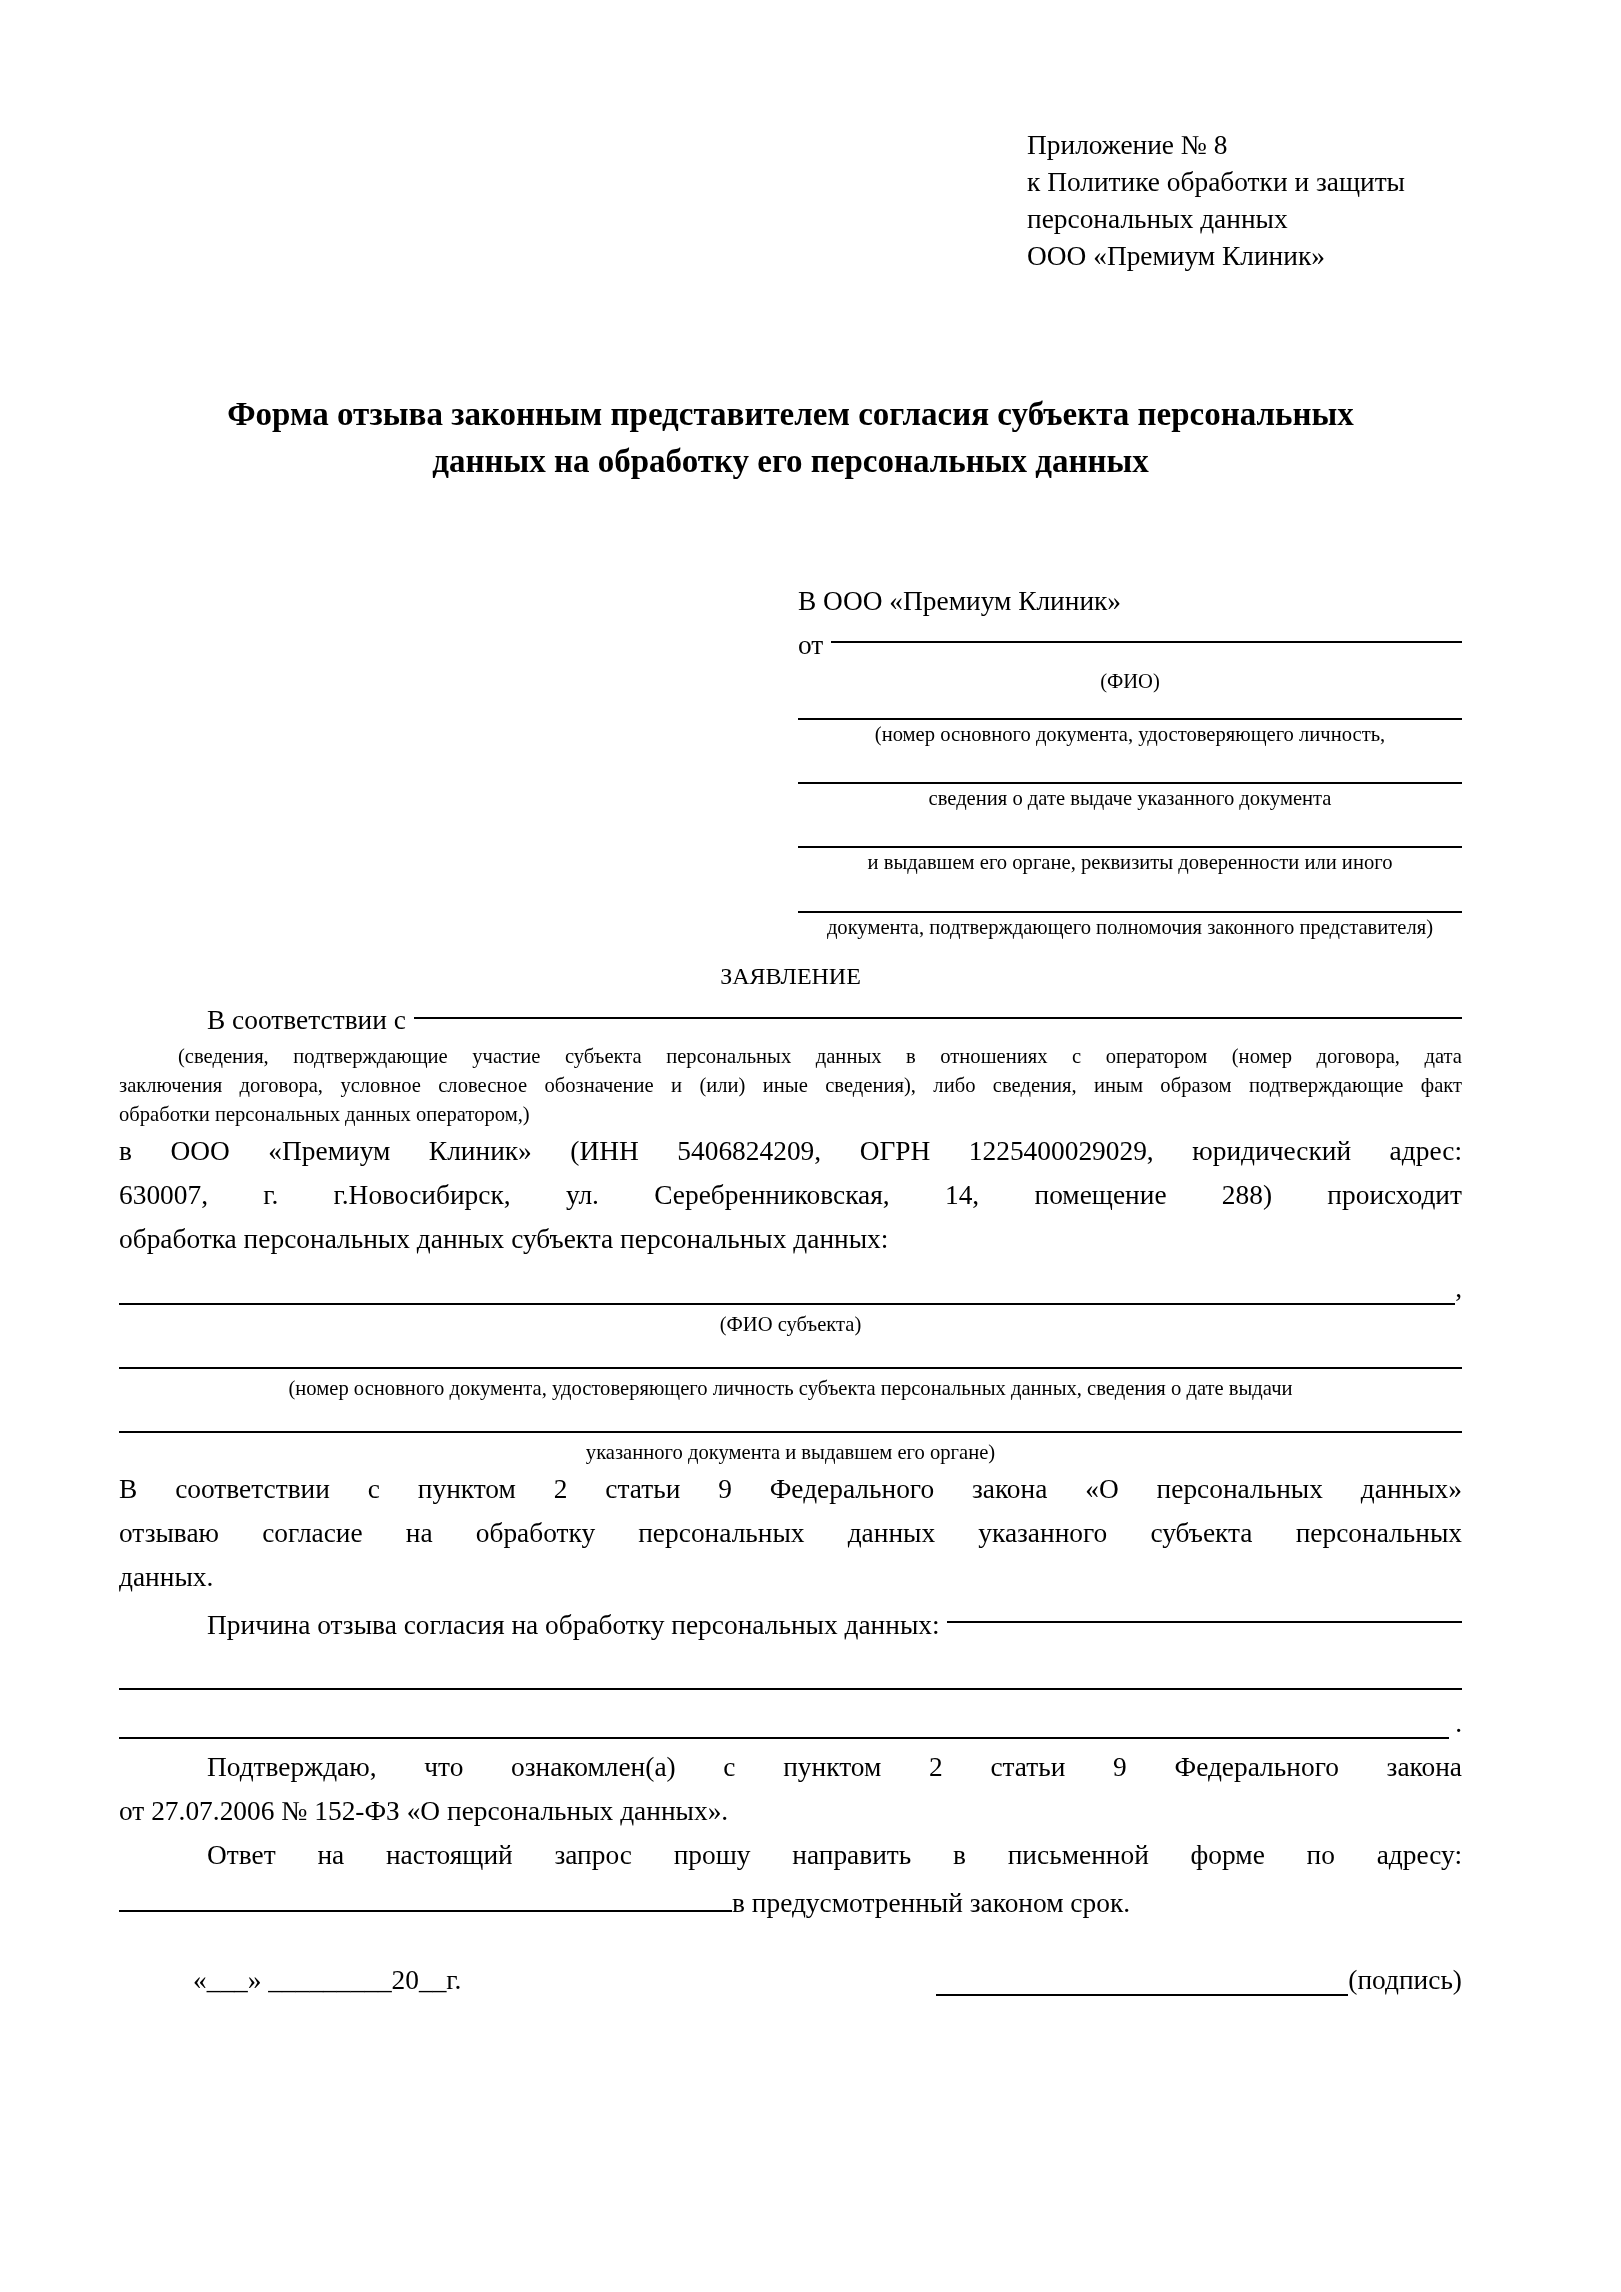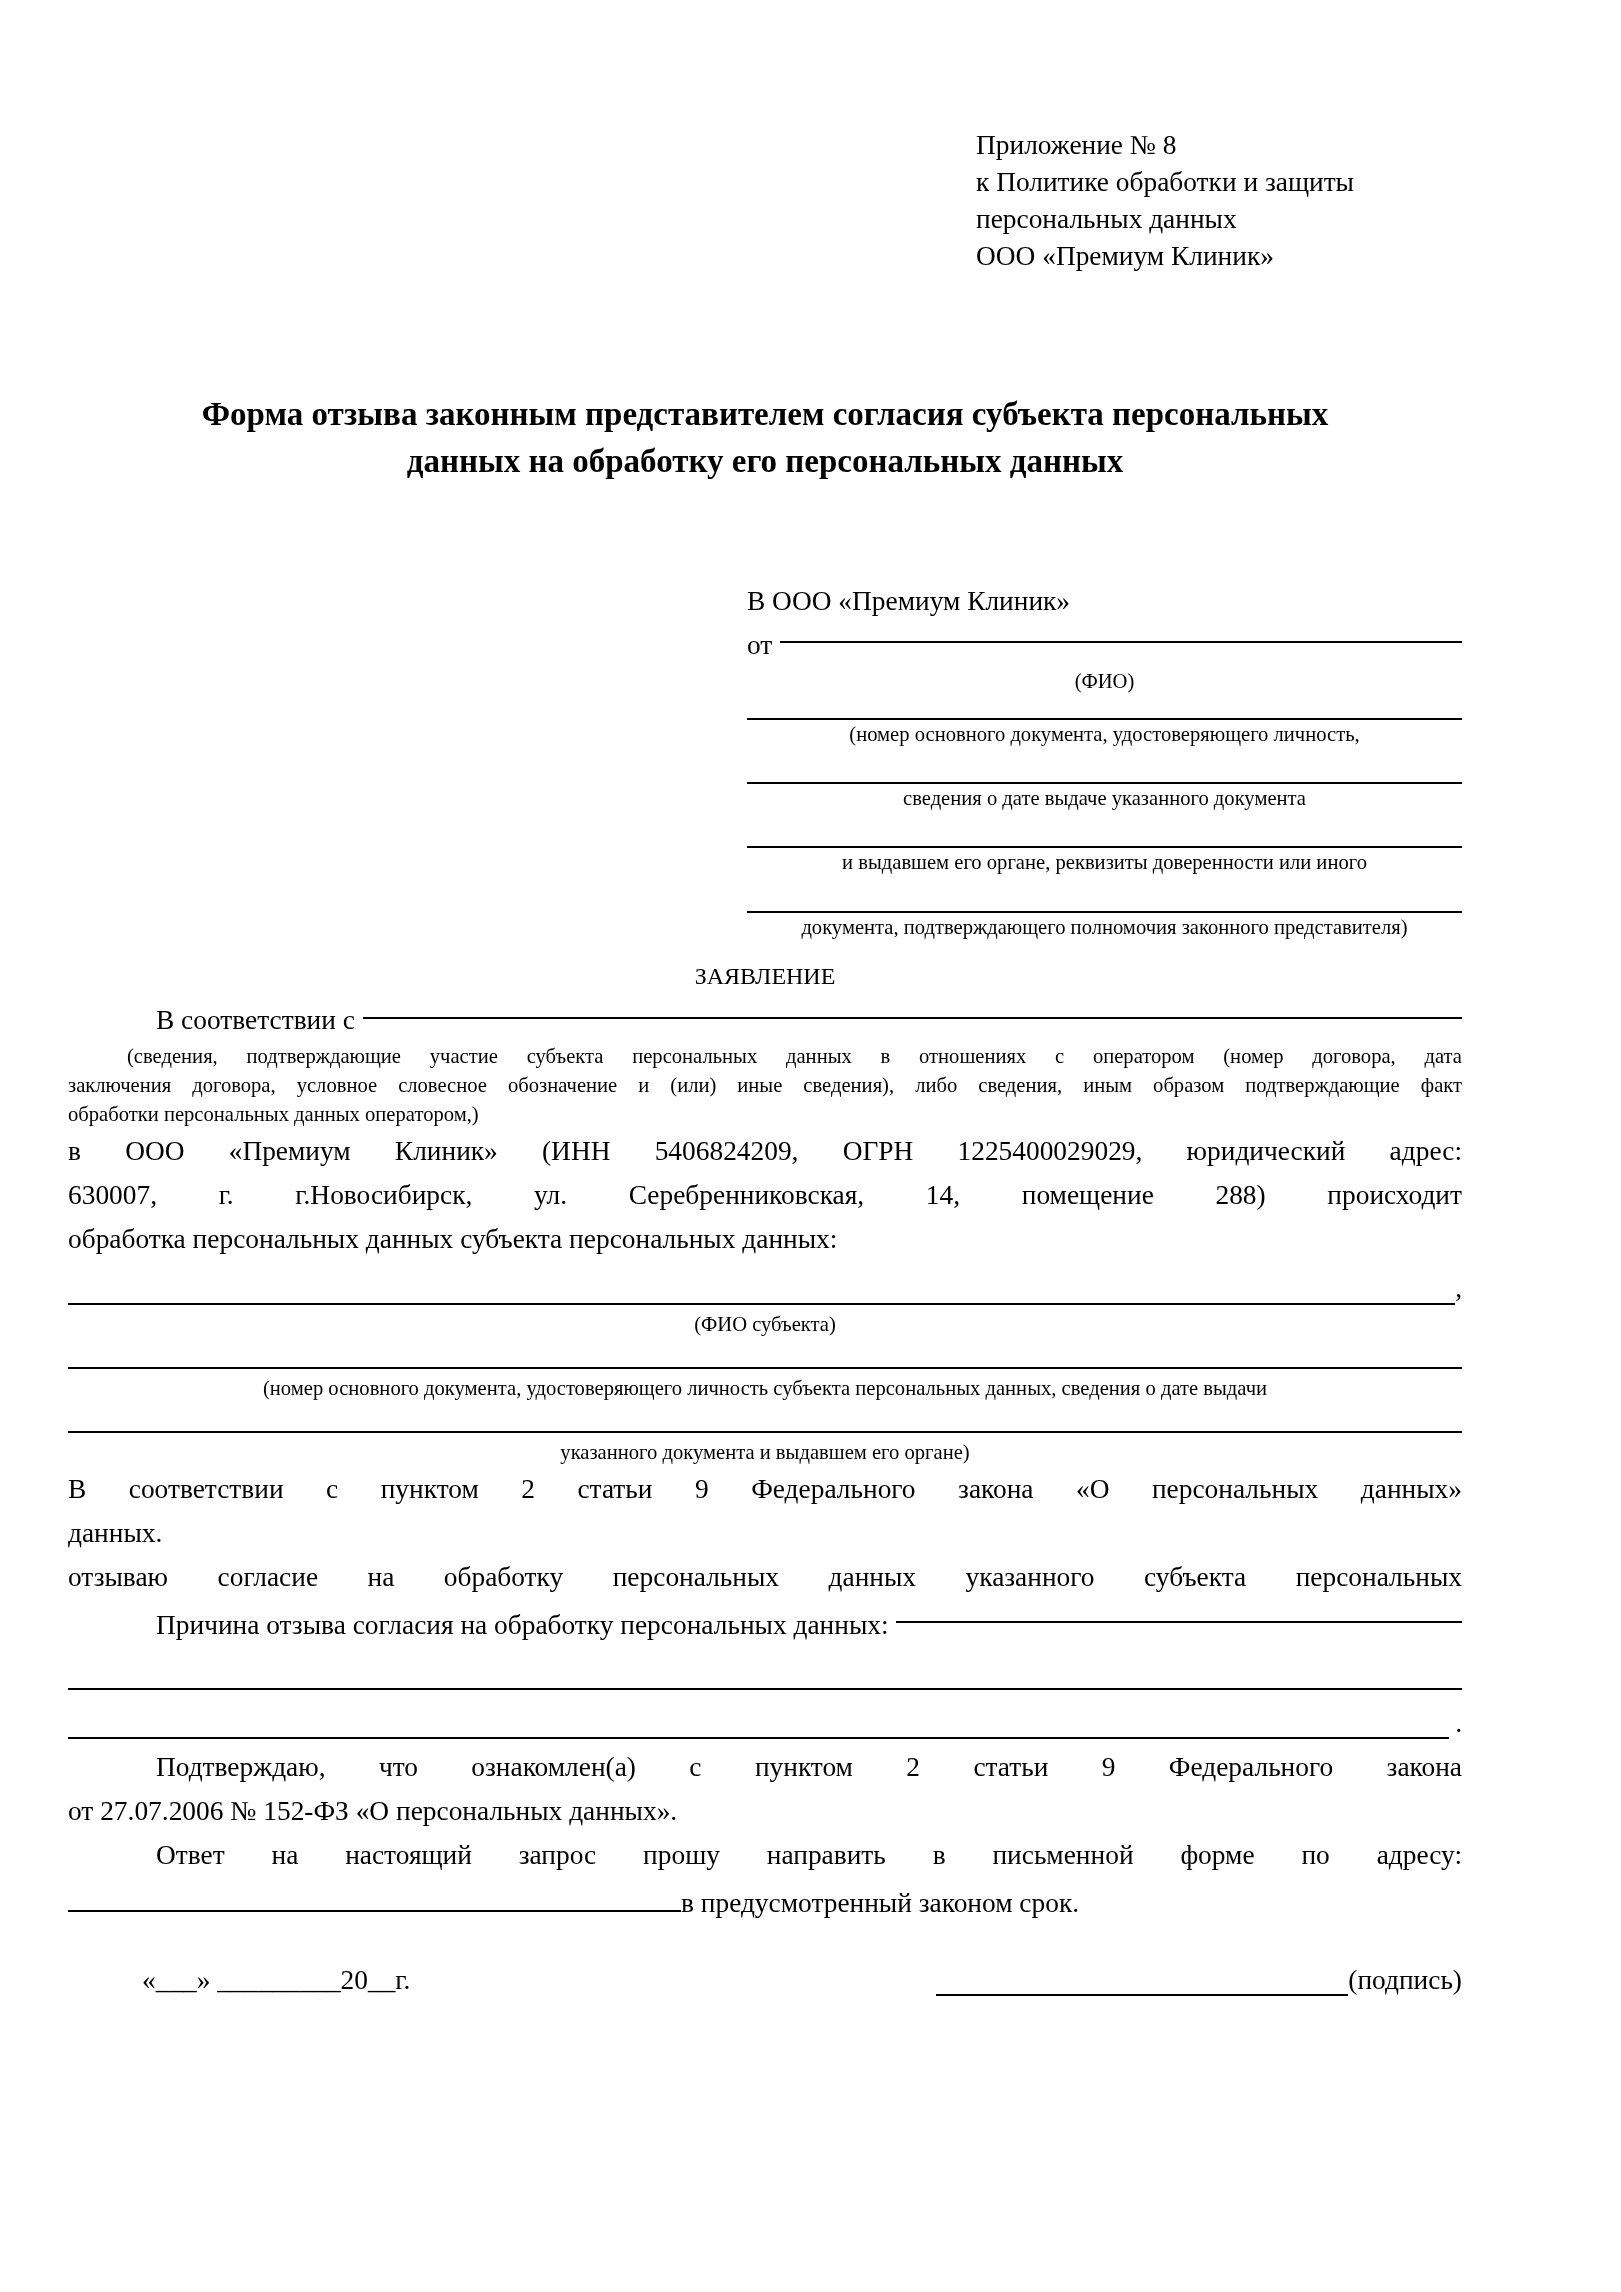--- a/index.html
+++ b/index.html
@@ -2,21 +2,21 @@
 <html lang="ru"><head>
 <meta charset="utf-8">
 <style>
   html,body{margin:0;padding:0;background:#888;}
   .page{
     width:1621px;height:2293px;background:#ffffff;color:#000;
     font-family:"Liberation Serif","DejaVu Serif",serif;
     font-size:27.4px;line-height:44px;
     position:relative;overflow:hidden;margin:0 auto;
   }
-  .content{padding:127px 159px 0 68px;}
+  .content{padding:127px 159px 0 119px;}
   
   .appendix{margin-left:908px;line-height:37px;}
   
   .doc-title{
     margin:116px auto 0 auto;max-width:1137px;
     text-align:center;font-weight:bold;font-size:33px;line-height:47px;
   }
   
   .addressee{margin-left:679px;margin-top:94px;}
   .row{display:flex;align-items:center;}
@@ -109,22 +109,22 @@
       <span class="grow"></span>
     </div>
     <div class="cap center">(номер основного документа, удостоверяющего личность субъекта персональных данных, сведения о дате выдачи</div>
 
     <div class="blank-row" style="height:35px;">
       <span class="grow"></span>
     </div>
     <div class="cap center">указанного документа и выдавшем его органе)</div>
 
     <div class="body-line jl">В соответствии с пунктом 2 статьи 9 Федерального закона «О персональных данных»</div>
+    <div class="body-line jl">отзываю согласие на обработку персональных данных указанного субъекта персональных</div>
     <div class="body-line">данных.</div>
-    <div class="body-line jl">отзываю согласие на обработку персональных данных указанного субъекта персональных</div>
 
     <div class="row reason-row">
       <span class="lead" style="margin-left:88px;">Причина отзыва согласия на обработку персональных данных:</span>
       <span class="fill-rule"></span>
     </div>
 
     <div class="blank-row">
       <span class="grow"></span>
     </div>
     <div class="blank-row">

